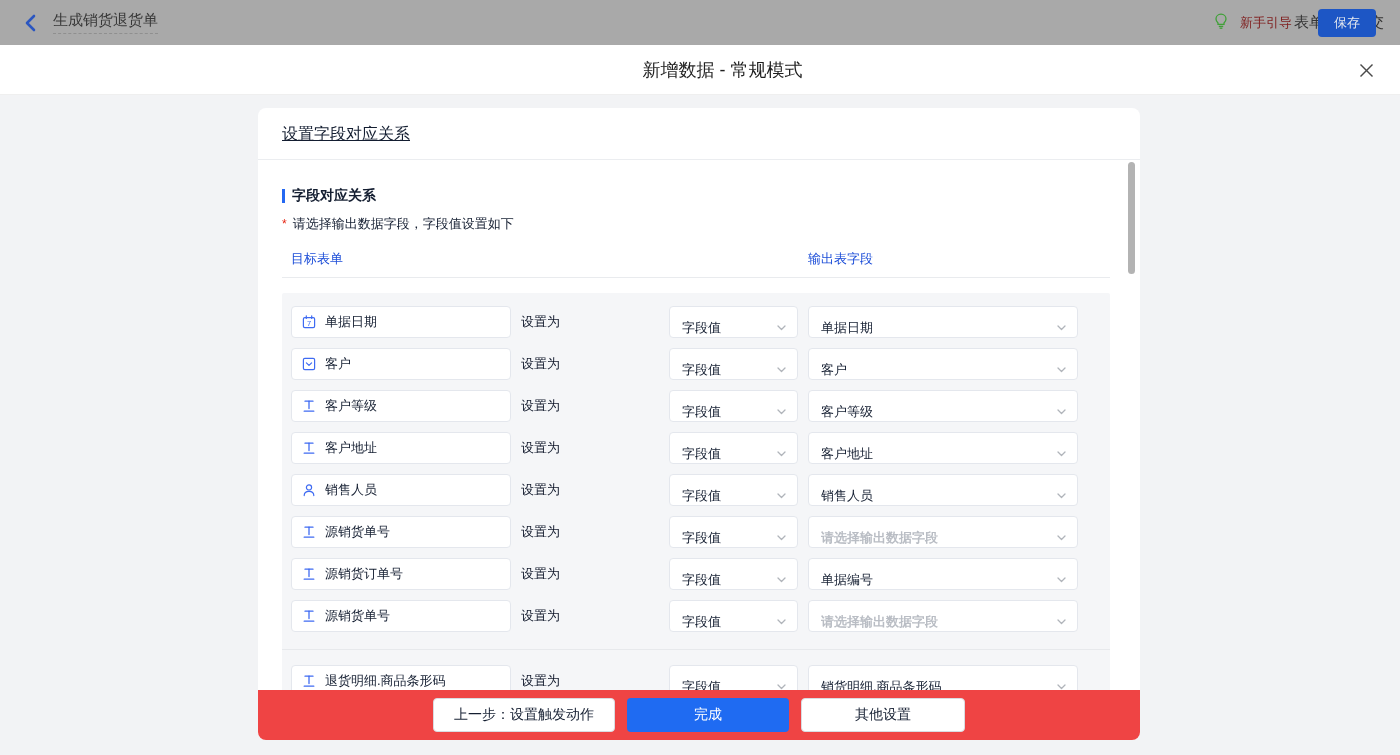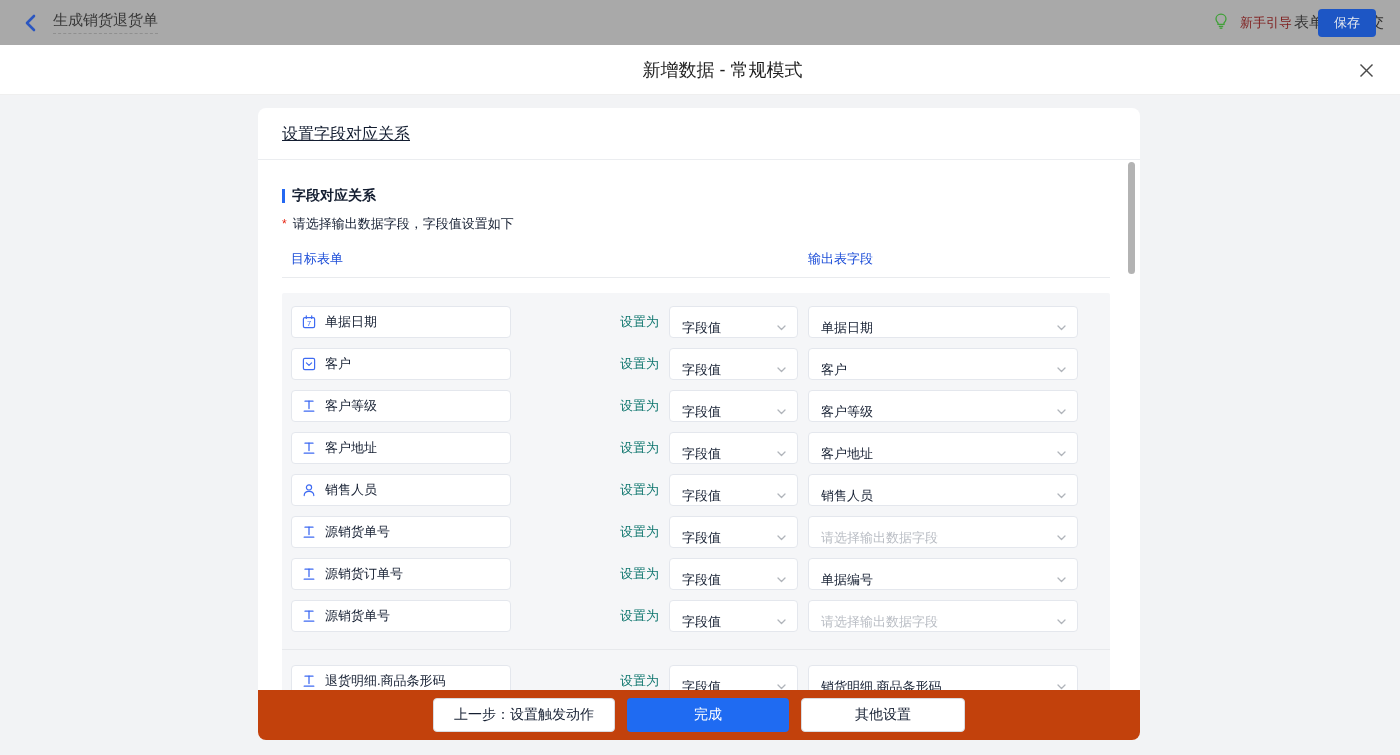--- a/index.html
+++ b/index.html
@@ -80,39 +80,39 @@
     padding: 13px 32px 13px 9px;
   }
   .rows-panel .row { margin-bottom: 10px; }
   .field-box {
     height: 32px; background: #ffffff; border: 1px solid #e4e7ed; border-radius: 4px;
     display: flex; align-items: center; padding: 0 10px; cursor: default;
   }
   .field-icon { width: 14px; height: 14px; margin-right: 9px; display: flex; }
   .field-icon svg { display: block; }
   .field-label { font-size: 13px; color: #141e31; white-space: nowrap; overflow: hidden; }
-  .setas { text-align: right; font-size: 13px; color: #0f766e; }
+  .setas { text-align: left; font-size: 13px; color: #0f172a; }
   .select-box {
     height: 32px; background: #ffffff; border: 1px solid #e4e7ed; border-radius: 4px;
     display: flex; align-items: center; padding: 11px 10px 0 12px; cursor: pointer;
   }
   .select-text { flex: 1; font-size: 13px; color: #141e31; white-space: nowrap; overflow: hidden; }
-  .select-text.placeholder { color: #b9bdc4; }
+  .select-text.placeholder { color: #b9bdc4; font-weight: bold; }
   .chevron { display: flex; margin-left: 6px; }
   .group-divider { height: 1px; background: #e7e9ec; margin: 17px -32px 15px -9px; }
 
   
   .scrollbar-thumb {
     position: absolute; right: 5px; top: 2px; width: 7px; height: 112px;
     background: #b3b3b3; border-radius: 4px; cursor: pointer;
   }
 
   
   .card-footer {
-    flex: 0 0 50px; background: #c2410c; display: flex; justify-content: center;
+    flex: 0 0 50px; background: #ef4444; display: flex; justify-content: center;
     align-items: flex-start; padding-top: 8px; gap: 12px; position: relative; z-index: 2;
   }
   .btn {
     height: 34px; border-radius: 4px; font-size: 14px; cursor: pointer;
     font-family: inherit; display: inline-flex; align-items: center; justify-content: center;
   }
   .btn-outline { background: #ffffff; border: 1px solid #d9dce1; color: #141e31; padding: 0 20px; }
   .btn-primary { background: #1f6bf2; border: none; color: #ffffff; min-width: 162px; }
   .btn-other { min-width: 164px; }
 </style>

